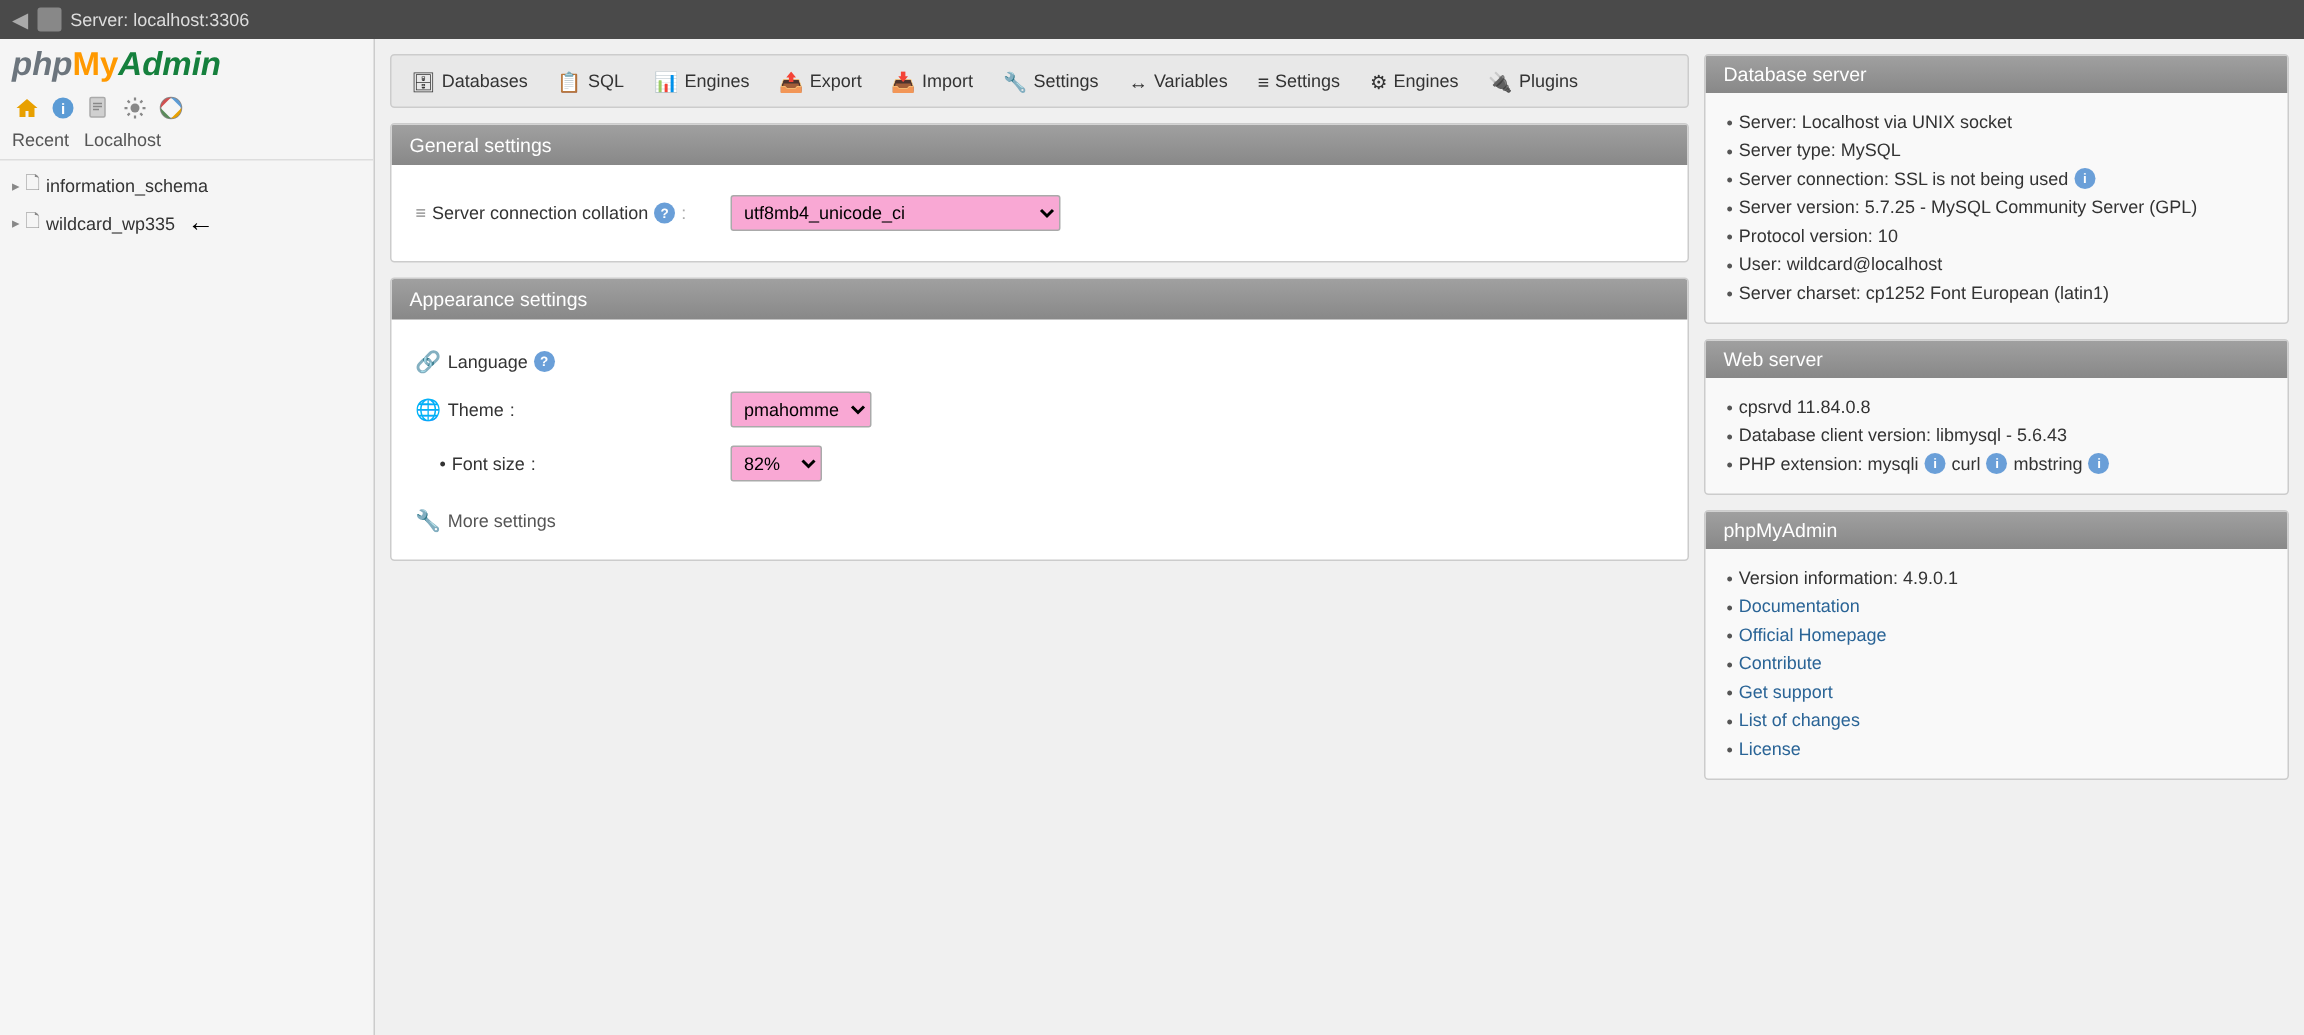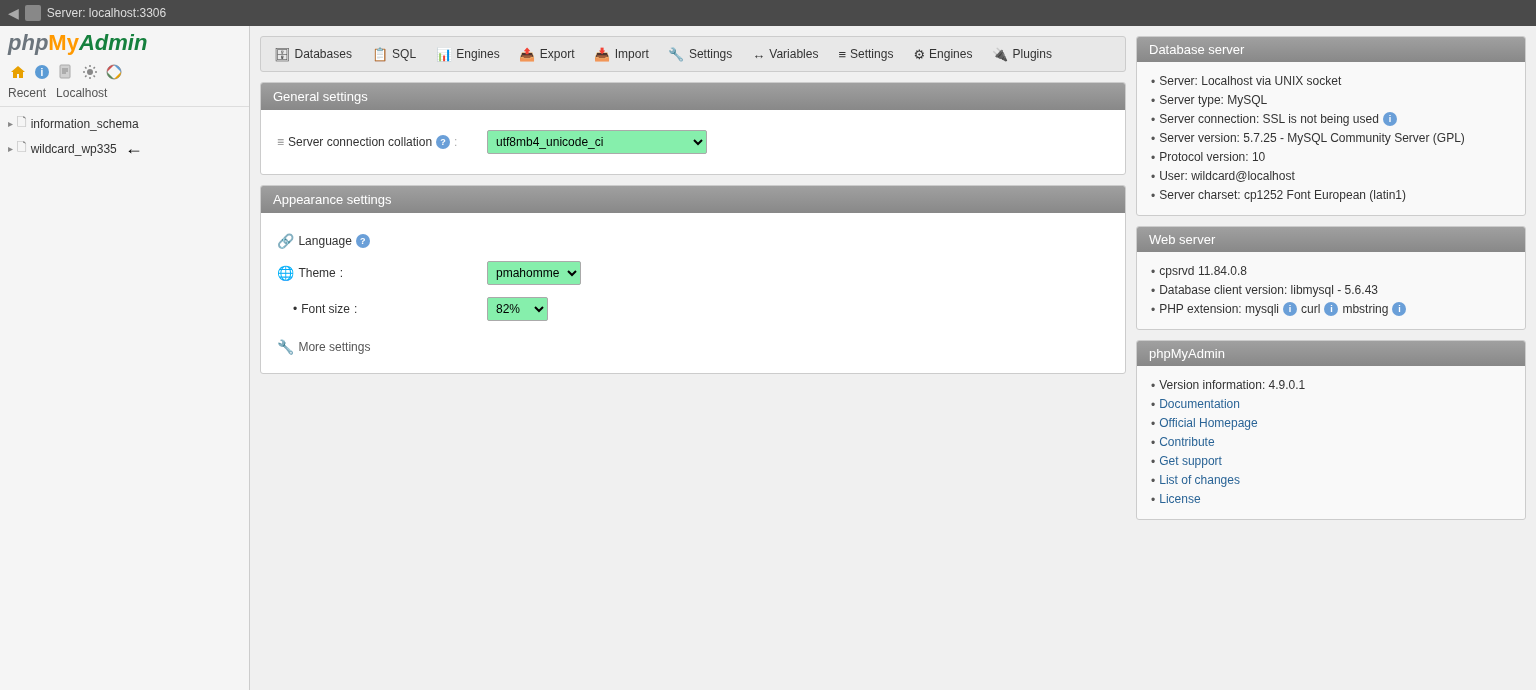--- a/index.html
+++ b/index.html
@@ -188,21 +188,21 @@
       color: #fff;
       font-size: 9px;
       font-weight: bold;
       cursor: pointer;
     }
     .form-select {
       padding: 3px 4px;
       border: 1px solid #aaa;
       border-radius: 2px;
       font-size: 12px;
-      background: #86efac;
+      background: #f9a8d4;
       cursor: pointer;
     }
     .form-select-wide {
       min-width: 220px;
     }
 
     .more-settings-link {
       display: flex;
       align-items: center;
       gap: 4px;

